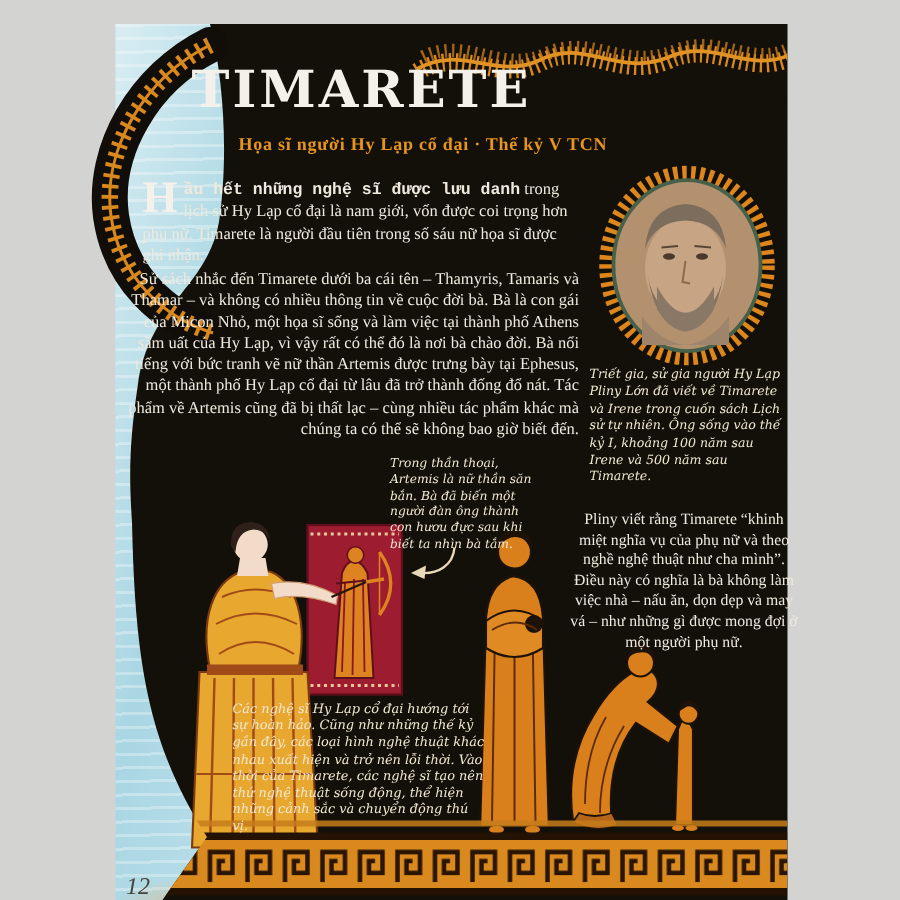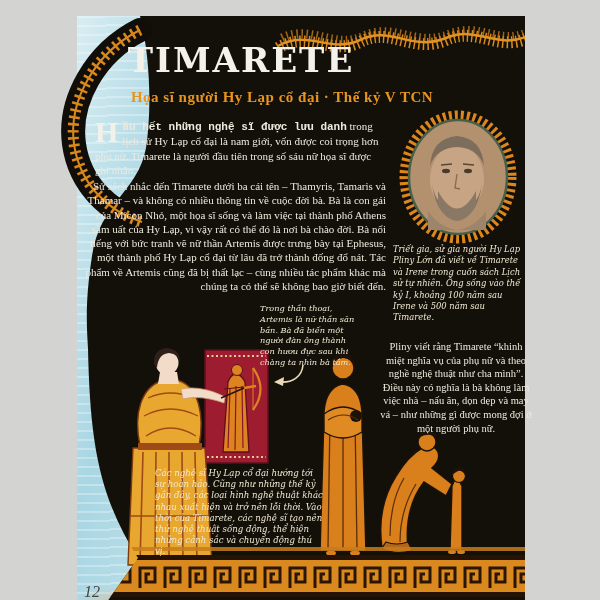--- a/index.html
+++ b/index.html
@@ -10,21 +10,21 @@
       radial-gradient(70px 26px at 50px 588px, rgba(238,172,106,.6), transparent 72%),
       radial-gradient(90px 30px at 110px 600px, rgba(242,196,148,.55), transparent 72%),
       repeating-linear-gradient(179deg, rgba(255,255,255,.30) 0 2px, rgba(255,255,255,0) 2px 9px),
       linear-gradient(105deg,#d8edf2 0%,#a9d6e3 22%,#c4e4ec 48%,#9fd2e0 70%,#dceff3 100%);}
   svg.art{position:absolute;left:0;top:0;width:600px;height:600px;}
   .txt{position:absolute;color:#efe9dd;}
   .title{left:118px;top:24px;width:246px;text-align:center;
          font-family:"DejaVu Serif",serif;font-weight:bold;font-size:34px;
          letter-spacing:2px;color:#f4f1ea;}
   .subtitle{left:125px;top:73px;width:314px;text-align:center;font-weight:bold;
-            font-size:15px;letter-spacing:.5px;color:#e79420;}
+            font-size:12px;letter-spacing:.5px;color:#e79420;}
   .body{font-size:11px;line-height:14.3px;}
   .p1{left:95px;top:103px;width:288px;}
   .dropcap{float:left;font-size:30px;line-height:26px;font-weight:bold;padding-right:4px;color:#f4f1ea;}
   .lead{font-weight:bold;font-family:Liberation Mono, monospace;}
   .p2{left:84px;top:163px;width:302px;text-align:right;}
   .caption{font-family:"DejaVu Serif",serif;font-style:italic;color:#f1e8d2;}
   .portrait-cap{left:393px;top:228px;width:130px;font-size:8.4px;line-height:11.4px;}
   .artemis-cap{left:260px;top:287px;width:98px;font-size:8.2px;line-height:10.8px;}
   .artists-cap{left:155px;top:452px;width:168px;font-size:8.6px;line-height:11.2px;}
   .sec-head{left:381px;top:302px;width:150px;text-align:center;font-weight:bold;
@@ -149,20 +149,20 @@
   <div class="txt subtitle">Họa sĩ người Hy Lạp cổ đại · Thế kỷ V TCN</div>
 
   <div class="txt body p1">
     <span class="dropcap">H</span><span class="lead">ầu hết những nghệ sĩ được lưu danh</span><span> trong lịch sử Hy Lạp cổ đại là nam giới, vốn được coi trọng hơn phụ nữ. Timarete là người đầu tiên trong số sáu nữ họa sĩ được ghi nhận.</span>
   </div>
 
   <div class="txt body p2">Sử sách nhắc đến Timarete dưới ba cái tên – Thamyris, Tamaris và Thamar – và không có nhiều thông tin về cuộc đời bà. Bà là con gái của Micon Nhỏ, một họa sĩ sống và làm việc tại thành phố Athens sầm uất của Hy Lạp, vì vậy rất có thể đó là nơi bà chào đời. Bà nổi tiếng với bức tranh vẽ nữ thần Artemis được trưng bày tại Ephesus, một thành phố Hy Lạp cổ đại từ lâu đã trở thành đống đổ nát. Tác phẩm về Artemis cũng đã bị thất lạc – cùng nhiều tác phẩm khác mà chúng ta có thể sẽ không bao giờ biết đến.</div>
 
   <div class="txt caption portrait-cap">Triết gia, sử gia người Hy Lạp Pliny Lớn đã viết về Timarete và Irene trong cuốn sách Lịch sử tự nhiên. Ông sống vào thế kỷ I, khoảng 100 năm sau Irene và 500 năm sau Timarete.</div>
 
-  <div class="txt caption artemis-cap">Trong thần thoại, Artemis là nữ thần săn bắn. Bà đã biến một người đàn ông thành con hươu đực sau khi chàng ta nhìn bà tắm.</div>
+  <div class="txt caption artemis-cap">Trong thần thoại, Artemis là nữ thần săn bắn. Bà đã biến một người đàn ông thành con hươu đực sau khi biết ta nhìn bà tắm.</div>
 
   <div class="txt caption artists-cap">Các nghệ sĩ Hy Lạp cổ đại hướng tới sự hoàn hảo. Cũng như những thế kỷ gần đây, các loại hình nghệ thuật khác nhau xuất hiện và trở nên lỗi thời. Vào thời của Timarete, các nghệ sĩ tạo nên thứ nghệ thuật sống động, thể hiện những cảnh sắc và chuyển động thú vị.</div>
 
   <div class="txt body sec-body">Pliny viết rằng Timarete “khinh miệt nghĩa vụ của phụ nữ và theo nghề nghệ thuật như cha mình”. Điều này có nghĩa là bà không làm việc nhà – nấu ăn, dọn dẹp và may vá – như những gì được mong đợi ở một người phụ nữ.</div>
 
   <div class="txt pagenum">12</div>
 </div>
 
 </body></html>

